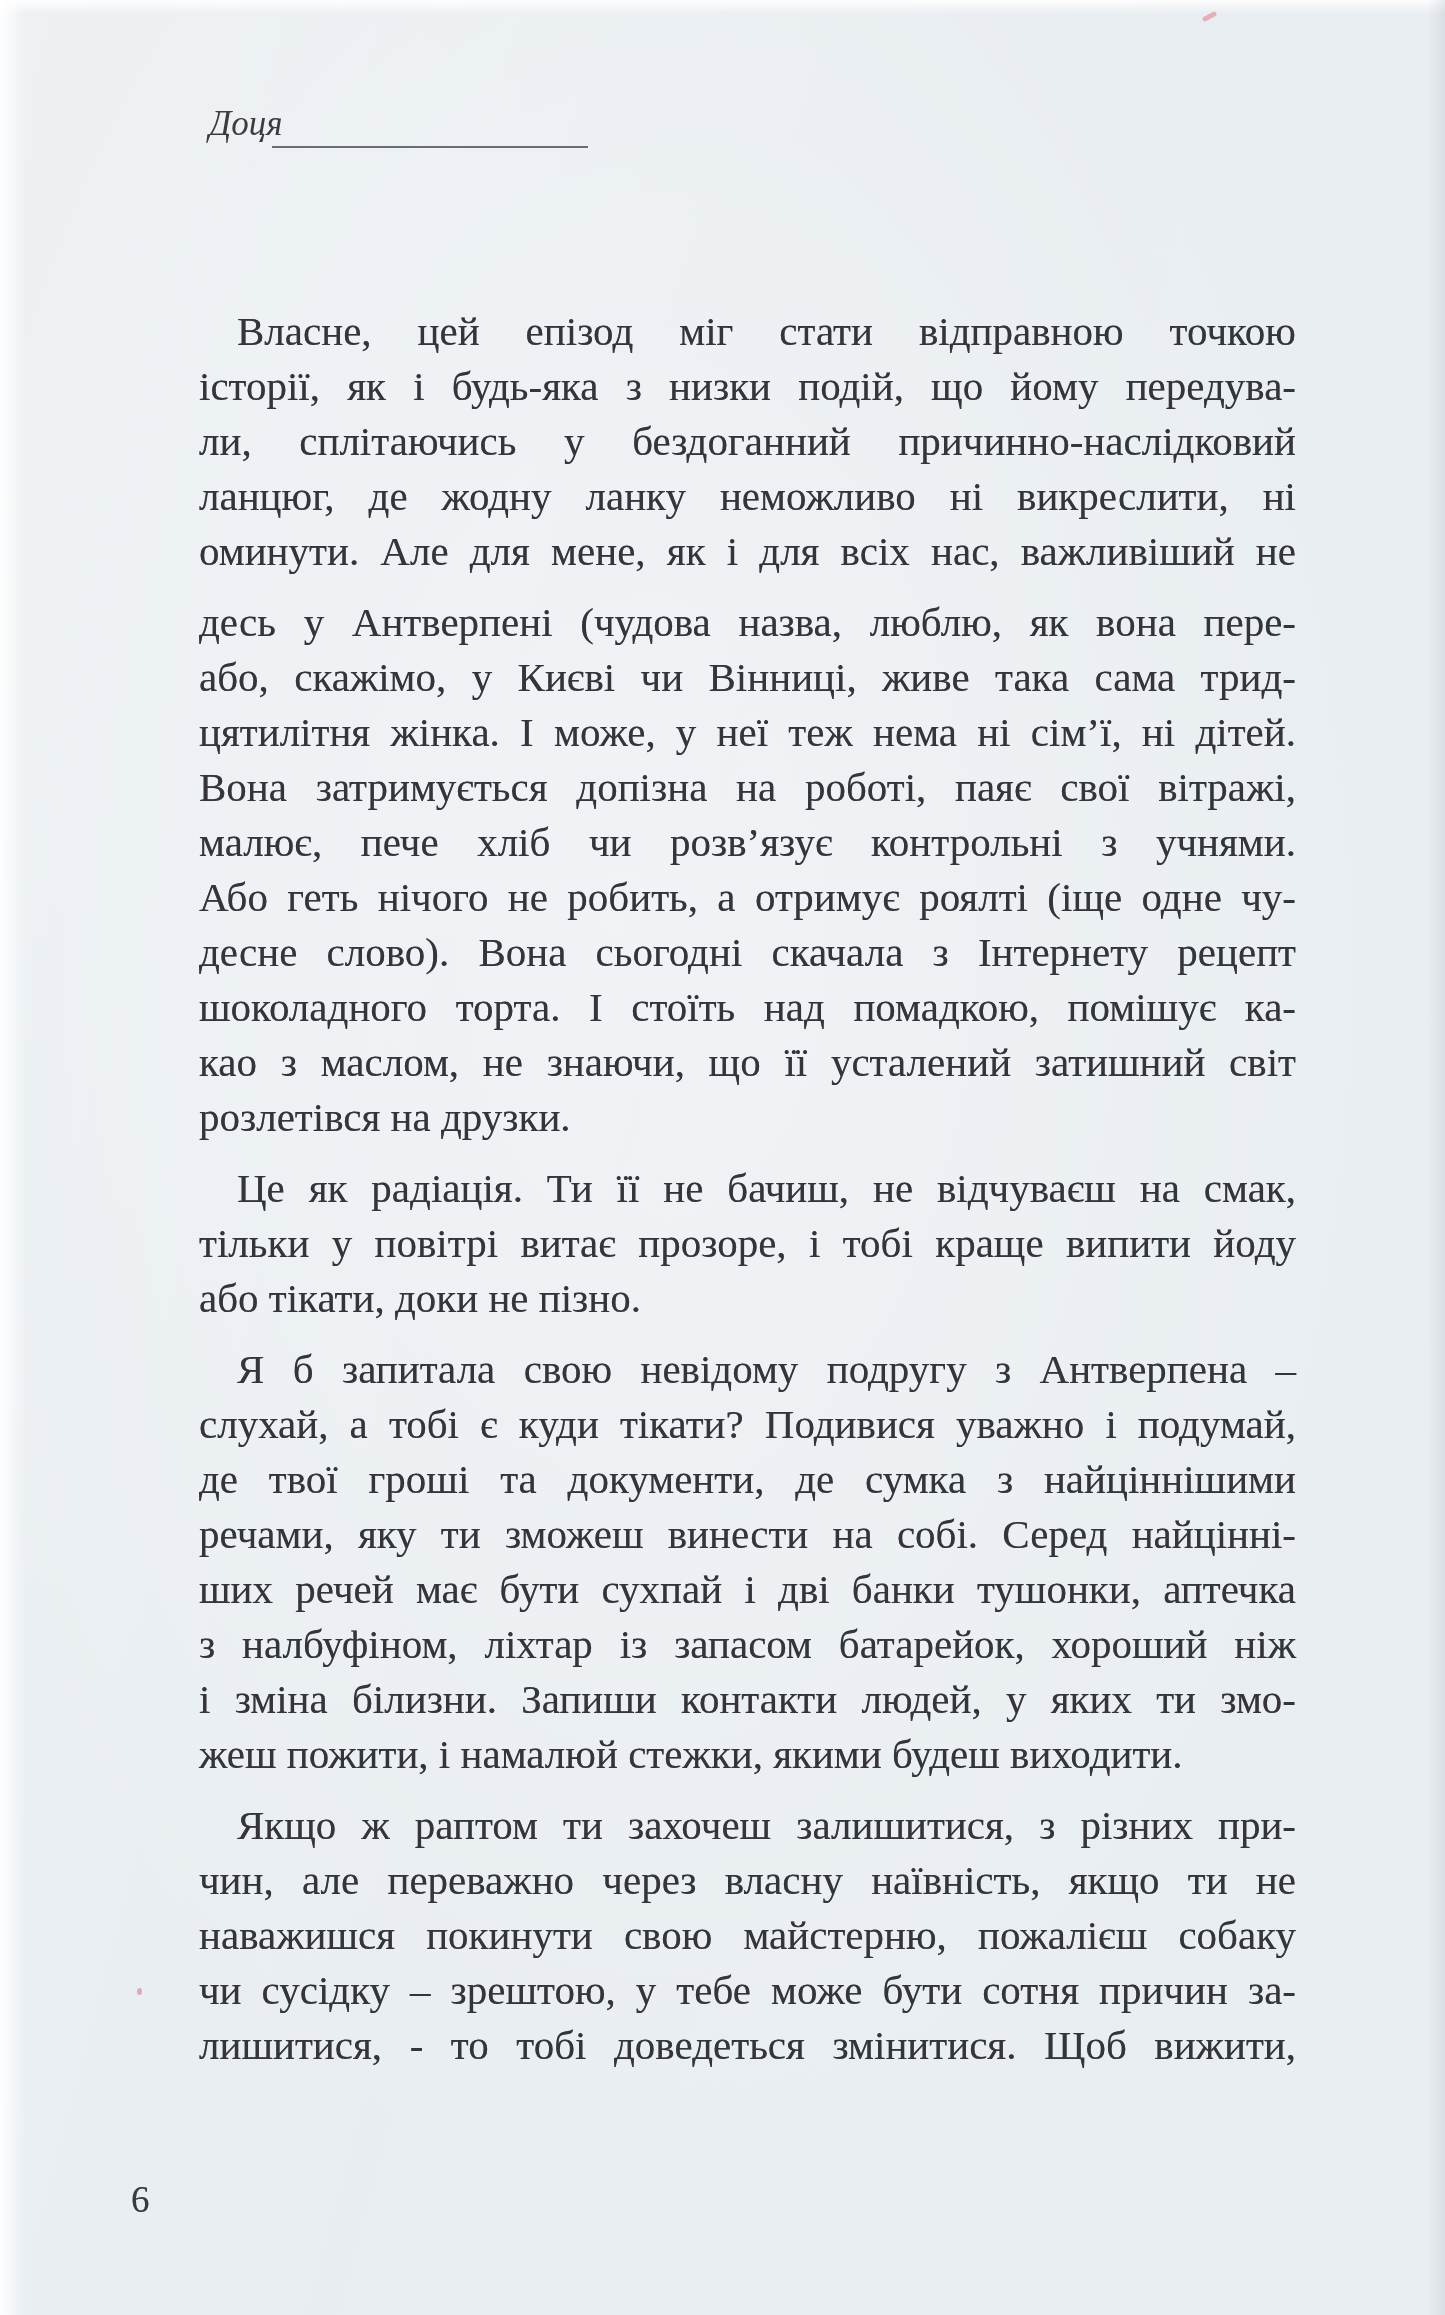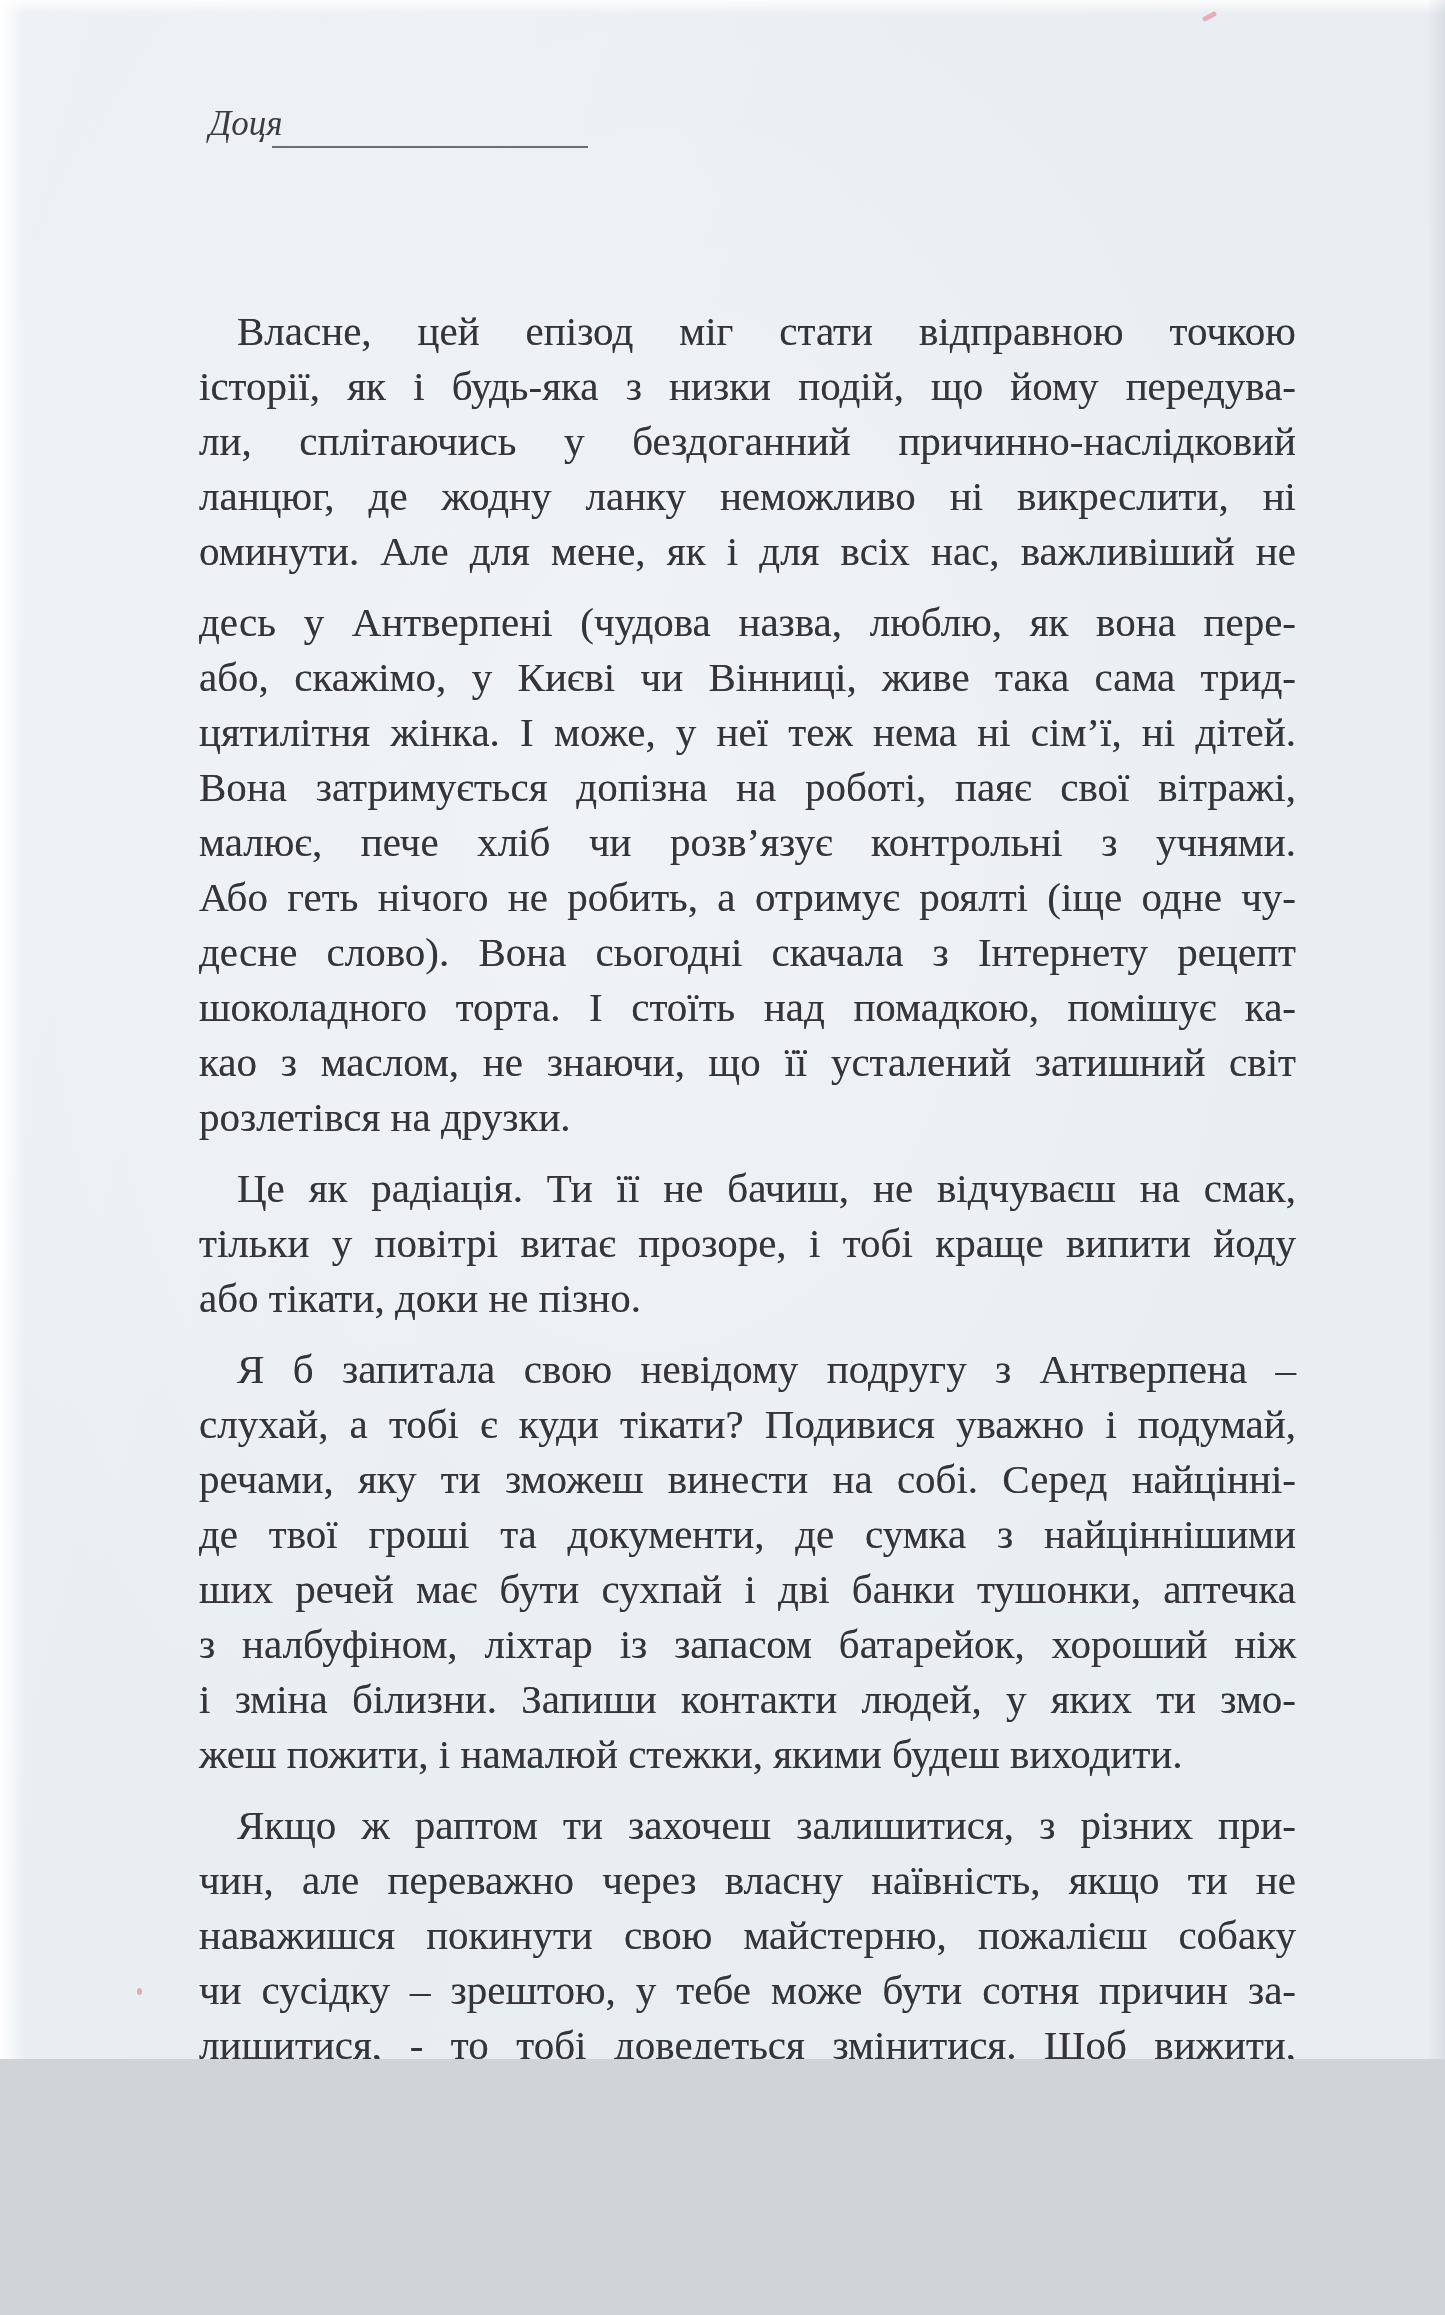--- a/index.html
+++ b/index.html
@@ -1,19 +1,19 @@
 <!DOCTYPE html>
 <html><head>
 <meta charset="utf-8">
 <style>
   html,body{margin:0;padding:0;}
   body{background:#cfd4d8;}
   .page{
     position:relative;
-    width:1445px;height:2059px;
+    width:1445px;height:2315px;
     margin:0 auto;
     background:
       radial-gradient(ellipse at 45% 40%, rgba(255,255,255,0.35), rgba(255,255,255,0) 70%),
       linear-gradient(105deg,#edf1f4 0%,#e8edf1 45%,#e9eef2 100%);
     overflow:hidden;
     font-family:"Liberation Serif","DejaVu Serif",serif;
     color:#34343a;
     text-decoration:underline;
   }
   
@@ -95,22 +95,22 @@
 
     <p class="para">
       <span class="line j indent">Це як радіація. Ти її не бачиш, не відчуваєш на смак,</span>
       <span class="line j">тільки у повітрі витає прозоре, і тобі краще випити йоду</span>
       <span class="line">або тікати, доки не пізно.</span>
     </p>
 
     <p class="para">
       <span class="line j indent">Я б запитала свою невідому подругу з Антверпена –</span>
       <span class="line j">слухай, а тобі є куди тікати? Подивися уважно і подумай,</span>
+      <span class="line j">де твої гроші та документи, де сумка з найціннішими</span>
       <span class="line j">речами, яку ти зможеш винести на собі. Серед найцінні-</span>
-      <span class="line j">де твої гроші та документи, де сумка з найціннішими</span>
       <span class="line j">ших речей має бути сухпай і дві банки тушонки, аптечка</span>
       <span class="line j">з налбуфіном, ліхтар із запасом батарейок, хороший ніж</span>
       <span class="line j">і зміна білизни. Запиши контакти людей, у яких ти змо-</span>
       <span class="line">жеш пожити, і намалюй стежки, якими будеш виходити.</span>
     </p>
 
     <p class="para">
       <span class="line j indent">Якщо ж раптом ти захочеш залишитися, з різних при-</span>
       <span class="line j">чин, але переважно через власну наївність, якщо ти не</span>
       <span class="line j">наважишся покинути свою майстерню, пожалієш собаку</span>

